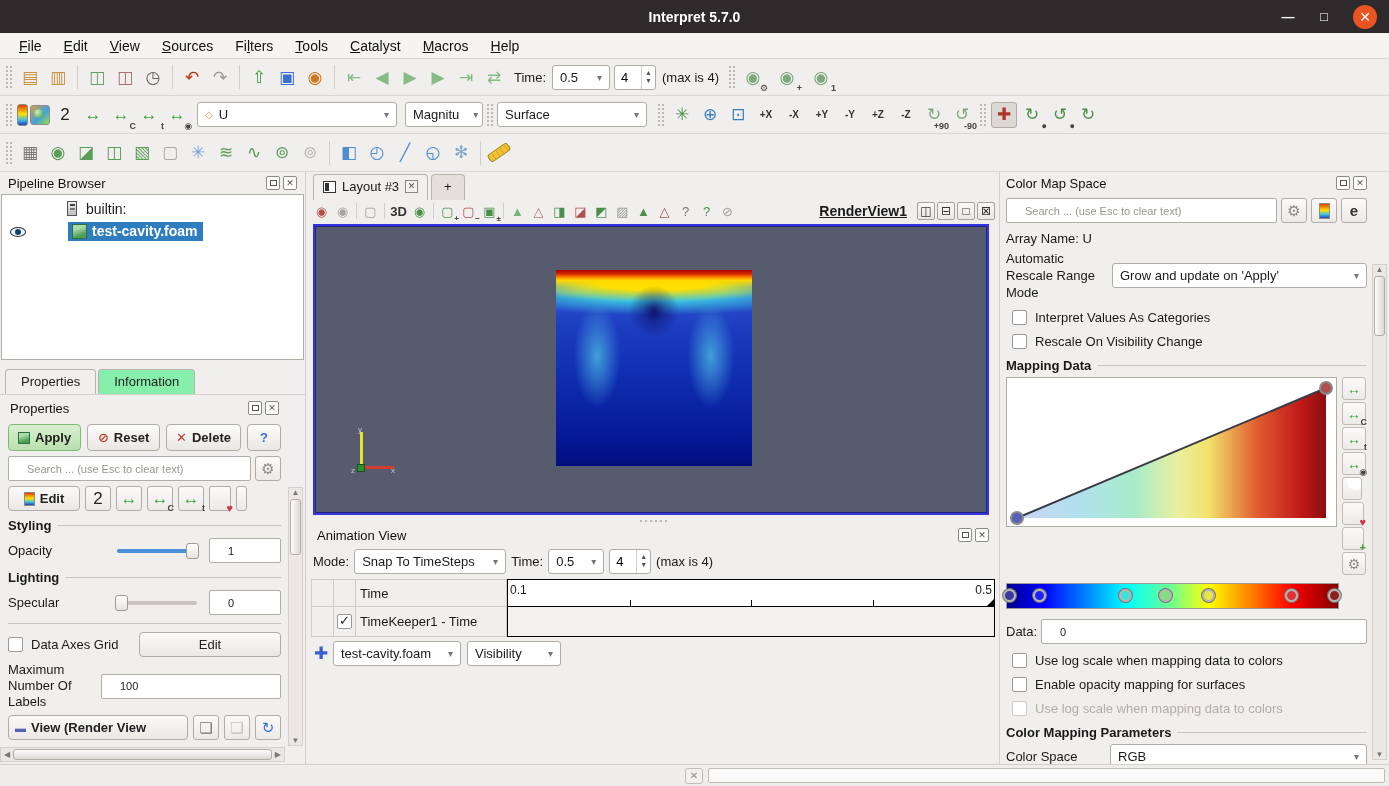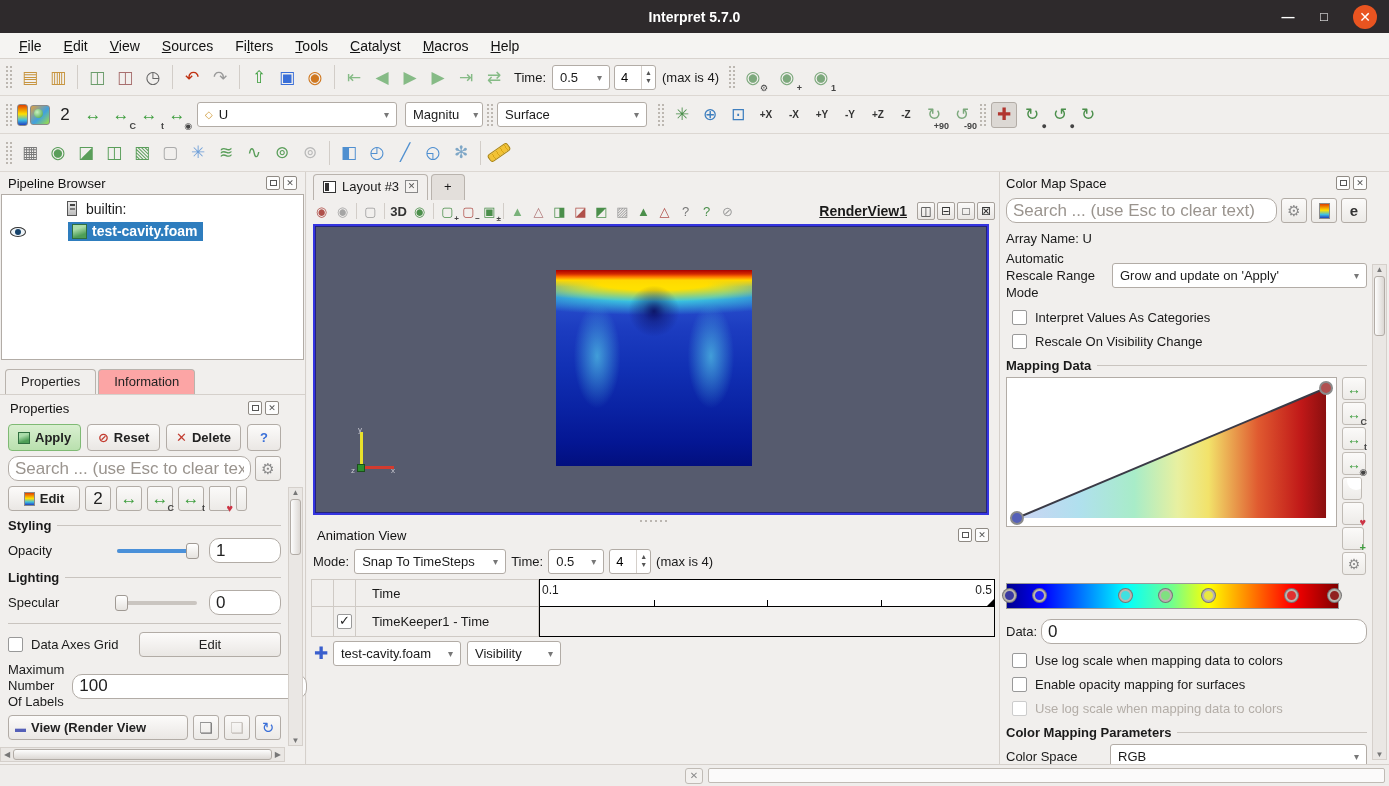--- a/index.html
+++ b/index.html
@@ -59,32 +59,32 @@
   .eye{position:relative;width:16px;height:10px;border:1px solid #333;border-radius:50%;margin-left:8px;flex:none;background:#eef4f8}
   .eye::after{content:"";position:absolute;left:4px;top:1px;width:6px;height:6px;border-radius:50%;background:#16436b}
   .server-ic{width:10px;height:15px;border:1px solid #555;background:linear-gradient(#ececec,#bdbdbd);margin-left:65px;flex:none;position:relative}
   .server-ic::after{content:"";position:absolute;left:2px;top:2px;width:5px;height:2px;background:#444;box-shadow:0 4px 0 #777}
   .cube{width:15px;height:15px;background:linear-gradient(160deg,#a9dca9 30%,#4e9e57 75%);border:1px solid #2f6f3f;flex:none}
   .sel-label{background:#2e7dbe;color:#fff;font-weight:bold;padding:1px 5px 2px 4px;display:inline-flex;align-items:center;gap:5px;margin-left:9px}
   .plain-label{margin-left:9px}
 
   .panel-gap{height:8px;flex:none}
   .tabbar{display:flex;align-items:flex-end;height:26px;padding-left:5px;gap:2px;flex:none}
-  .tab{padding:4px 15px 5px;background:#fca5a5;border:1px solid #b9b3ad;border-bottom:none;border-radius:4px 4px 0 0;font-size:13px;color:#222}
+  .tab{padding:4px 15px 5px;background:#86efac;border:1px solid #b9b3ad;border-bottom:none;border-radius:4px 4px 0 0;font-size:13px;color:#222}
   .tab.active{background:#f1efed;position:relative;margin-bottom:-1px;padding-bottom:6px}
 
   
   #props{flex:1;position:relative;border-top:1px solid #d5d0cb}
   .props-inner{position:absolute;left:0;top:0;right:20px;bottom:18px;padding:2px 4px 0 8px}
   .row{display:flex;align-items:center;margin:5px 0}
   .btn{height:27px;border:1px solid #b2aca6;border-radius:4px;background:linear-gradient(#fcfbfa,#eae7e4);display:inline-flex;align-items:center;justify-content:center;padding:0 9px;gap:5px;font-size:13px;font-weight:bold;color:#222}
   .btn .bic{font-size:13px}
   .btn.green{background:linear-gradient(#d9efd0,#b9e0ae);border-color:#7fba74}
   .btn.small{height:25px;padding:0 6px;font-weight:normal}
-  .input{height:25px;border:1px solid #b2aca6;border-radius:10px;background:#fff;font-family:inherit;font-size:17px;padding:0 6px;outline:none;color:#222}
+  .input{height:25px;border:1px solid #b2aca6;border-radius:2px;background:#fff;font-family:inherit;font-size:11px;padding:0 18px;outline:none;color:#222}
   .input::placeholder{color:#9a948e}
   .gearbtn{width:26px;height:25px;border:1px solid #b2aca6;border-radius:3px;background:linear-gradient(#fbfaf9,#eceae7);display:inline-flex;align-items:center;justify-content:center;color:#8a8a8a;font-size:15px;flex:none}
   .sect{display:flex;align-items:center;gap:6px;font-weight:bold;margin:7px 0 3px;font-size:13px}
   .sect::after{content:"";flex:1;height:1px;background:#c9c4bf}
   .hr{height:1px;background:#c9c4bf;margin:8px 0}
   .sl{width:86px;height:4px;background:#cac5c0;border-radius:2px;position:relative;margin-right:12px}
   .sl .fill{position:absolute;left:0;top:0;height:100%;background:#4a90d9;border-radius:2px}
   .sl .knob{position:absolute;top:-6px;width:13px;height:16px;background:linear-gradient(#ffffff,#e6e3df);border:1px solid #a09a94;border-radius:3px}
   .cb{display:inline-block;width:15px;height:15px;border:1px solid #999;background:#fff;border-radius:2px;flex:none;position:relative}
   .cb.checked::after{content:"✓";position:absolute;left:1px;top:-2px;font-size:13px;color:#222}
@@ -125,21 +125,21 @@
   .ax-lab{position:absolute;font-size:8px;color:#c8c8d0}
   .splitter{height:6px;display:flex;align-items:center;justify-content:center;gap:3px}
   .splitter i{width:2px;height:2px;background:#a9a39d;border-radius:50%}
 
   
   .anim{padding:0 4px}
   .anim .mode-row{display:flex;align-items:center;height:30px;gap:5px;margin-left:2px}
   .atable{margin-top:3px}
   .atrow{display:flex;align-items:stretch;height:28px}
   .at-c0,.at-c1{width:22px;border:1px solid #cfcac5;border-right:none;background:#f1efed;display:flex;align-items:center;justify-content:center;flex:none}
-  .at-label{width:184px;border:1px solid #cfcac5;background:#f1efed;display:flex;align-items:center;padding-left:16px;font-size:13px;flex:none}
+  .at-label{width:152px;border:1px solid #cfcac5;background:#f1efed;display:flex;align-items:center;padding-left:4px;font-size:13px;flex:none}
   .at-track{flex:1;border:1px solid #000;position:relative;background:#fff}
   .at-track.gray{background:#f2f0ee;border-top:none}
   .tl-start{position:absolute;left:2px;top:3px;font-size:12px}
   .tl-end{position:absolute;right:2px;top:3px;font-size:12px}
   .tick{position:absolute;bottom:0;width:1px;height:6px;background:#000}
   .cur-marker{position:absolute;right:0;bottom:0;width:0;height:0;border-left:7px solid transparent;border-bottom:7px solid #000}
   .plusbtn{width:20px;height:22px;color:#3a5fcd;font-size:17px;font-weight:bold;display:flex;align-items:center;justify-content:center}
 
   
   .cme-inner{position:absolute;left:4px;top:0;right:20px;bottom:0}

